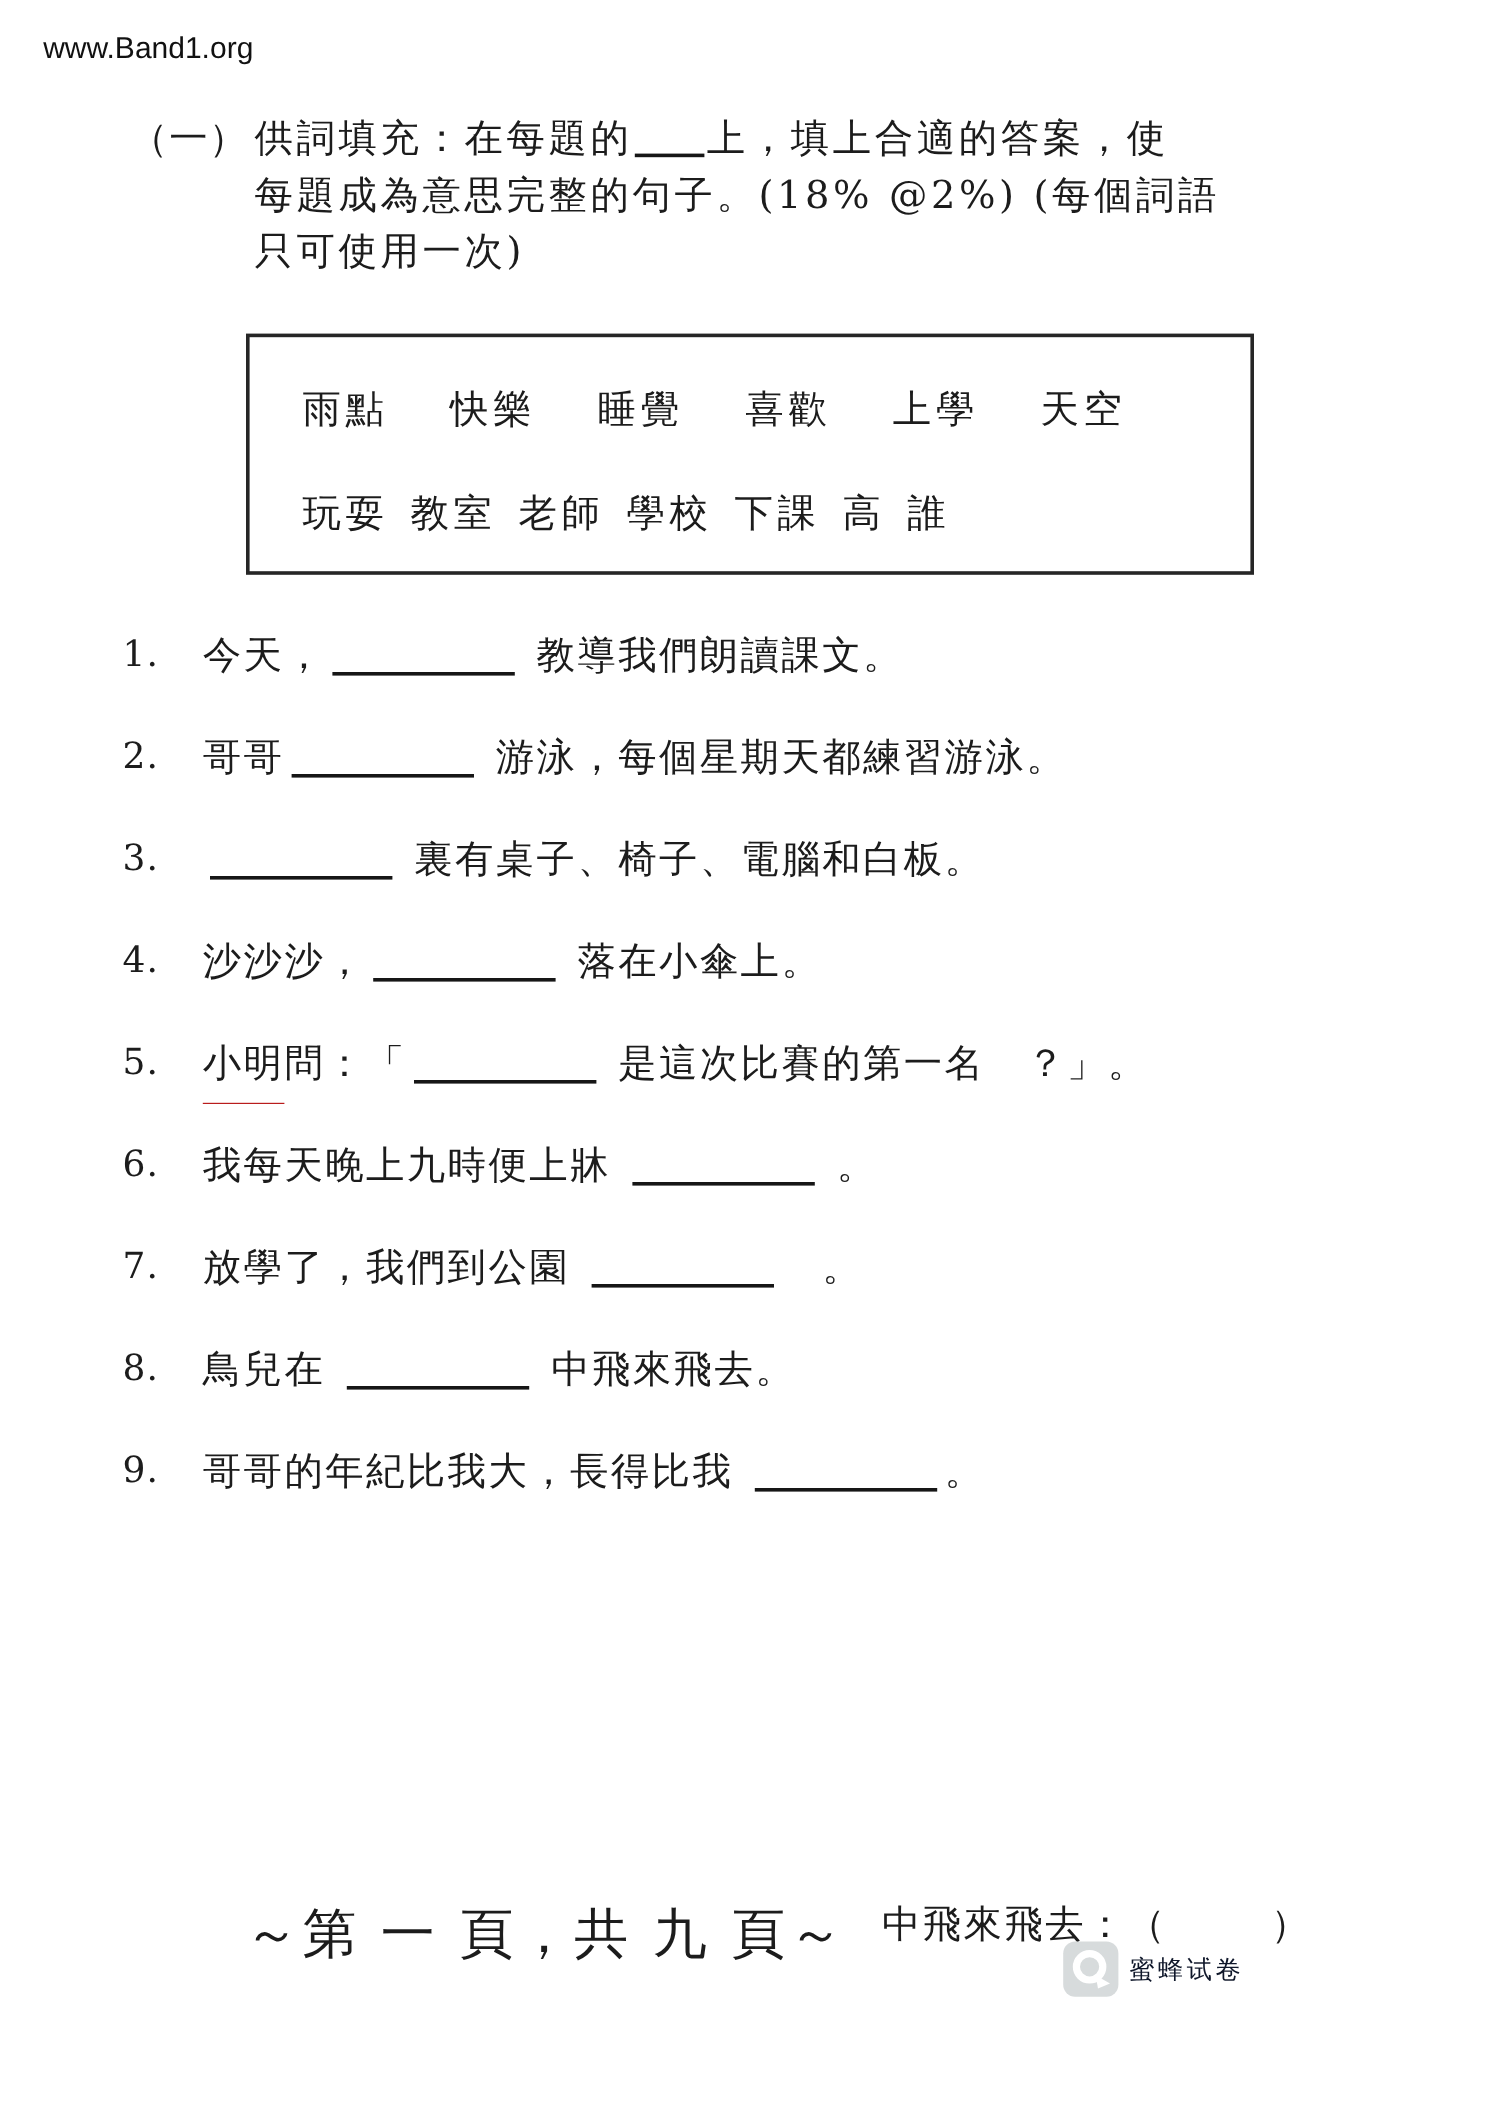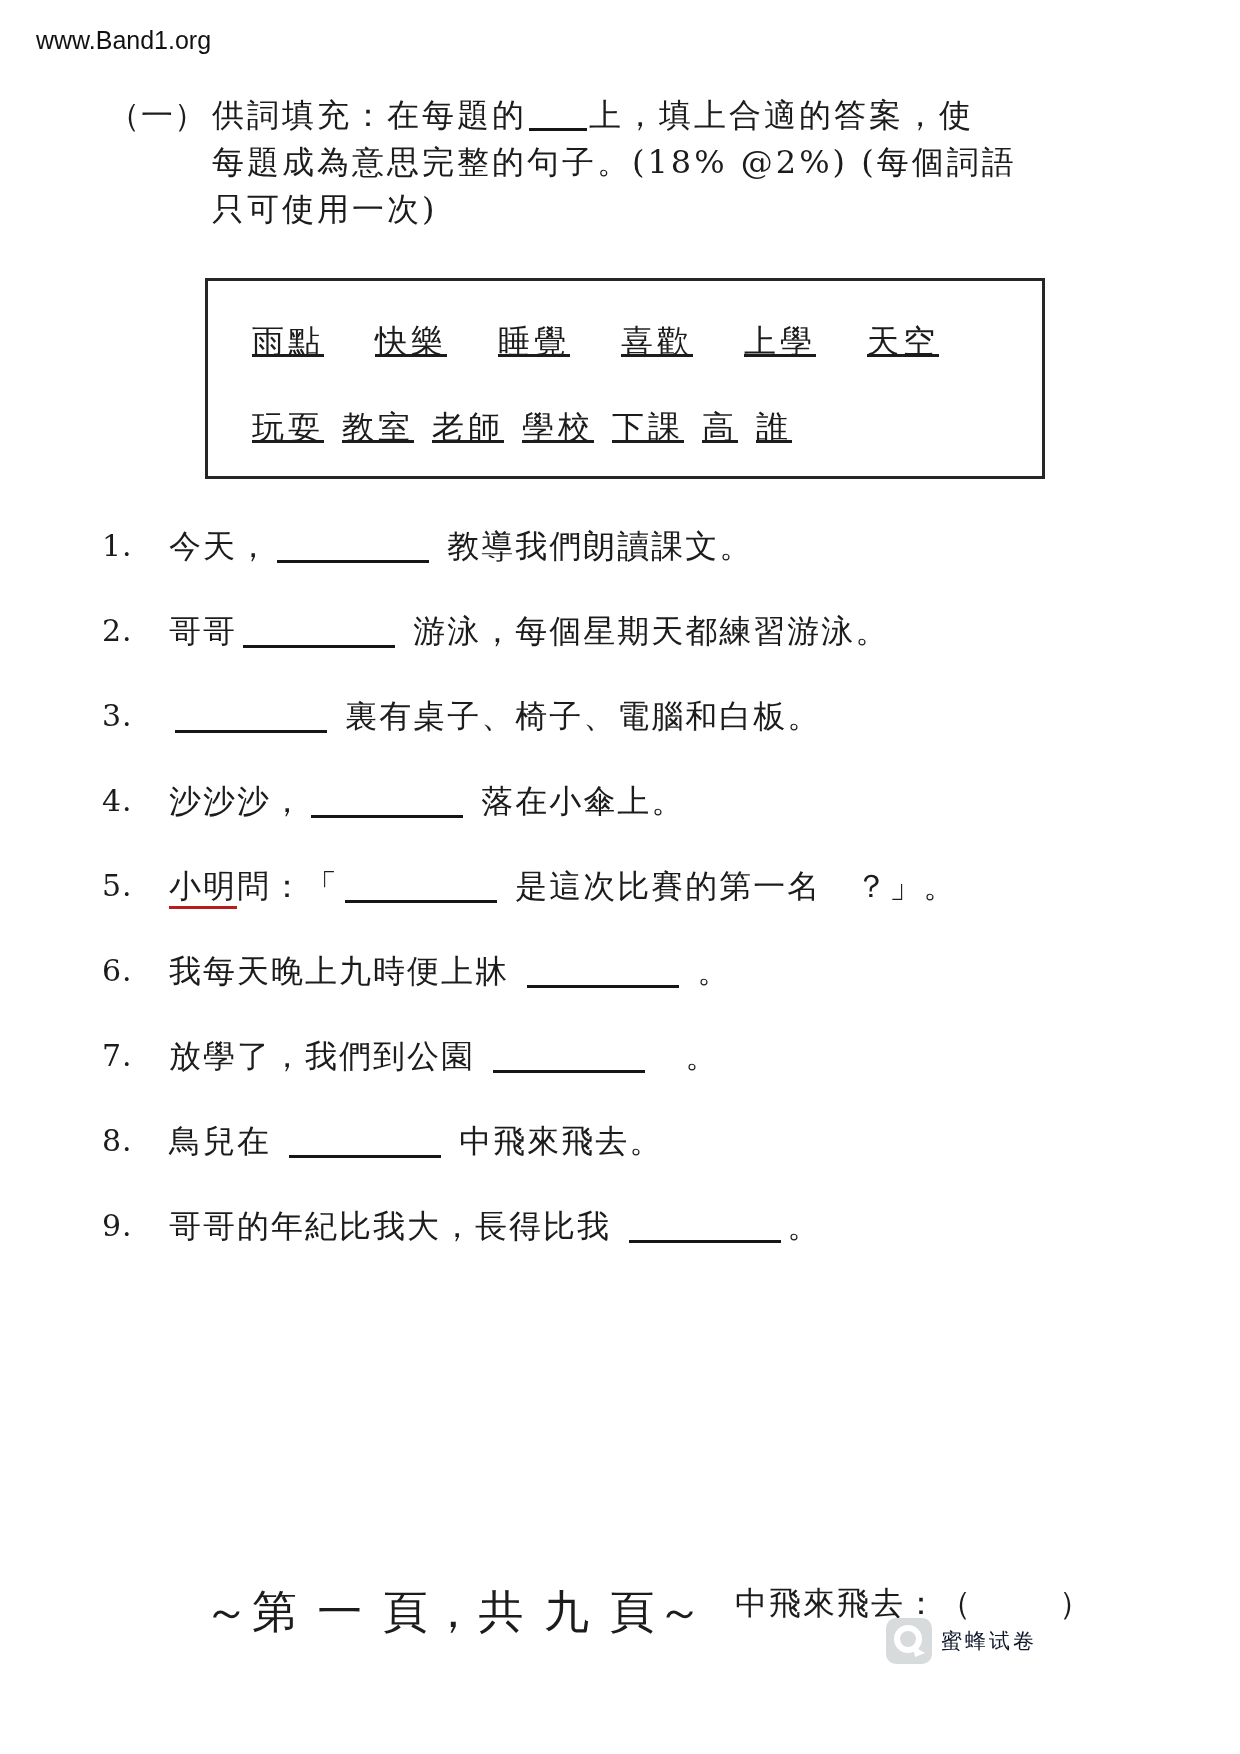--- a/index.html
+++ b/index.html
@@ -30,36 +30,35 @@
     display: inline-block; width: 58px; height: 1em;
     border-bottom: 3px solid #161616;
     vertical-align: -5px; margin: 0 2px;
   }
 
   .word-bank {
     position: absolute; left: 205px; top: 278px;
     width: 840px; height: 201px;
     border: 3px solid #262626;
     padding: 40px 0 0 44px;
-    text-decoration: underline;
   }
   .wb-row { display: flex; gap: 51px; font-size: 32px; letter-spacing: 4px; line-height: 40px; }
   .wb-row + .wb-row { margin-top: 46px; gap: 18px; }
   .wb-word { white-space: nowrap; }
 
   .questions { position: absolute; left: 102px; top: 520px; width: 1060px; }
   .q-row { display: flex; align-items: flex-start; height: 85px; padding-top: 6px; }
   .q-num { width: 67px; font-size: 30px; letter-spacing: 1px; line-height: 40px; flex: 0 0 auto; }
   .q-body { font-size: 32px; letter-spacing: 2px; line-height: 40px; }
   .blank {
     display: inline-block; width: 152px; height: 32px;
     border-bottom: 3px solid #161616;
     vertical-align: -6px; margin: 0 6px;
   }
-  .uline { border-bottom: 3px solid #b91c1c; padding-bottom: 1px; }
+  .uline { border-bottom: 1px solid #b91c1c; padding-bottom: 14px; }
 
   .footer-left {
     position: absolute; left: 204px; top: 1582px;
     font-size: 45px; letter-spacing: 3px;
   }
   .footer-right {
     position: absolute; left: 735px; top: 1582px;
     font-size: 32px; letter-spacing: 2px; white-space: nowrap;
   }
   .ded-gap { display: inline-block; width: 86px; }

